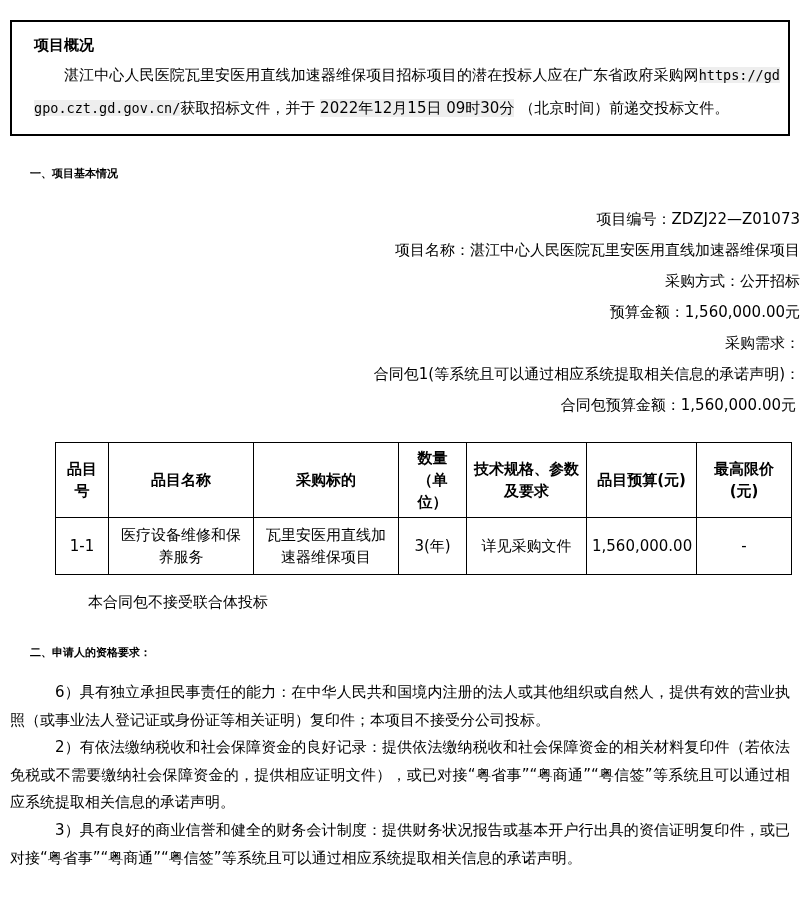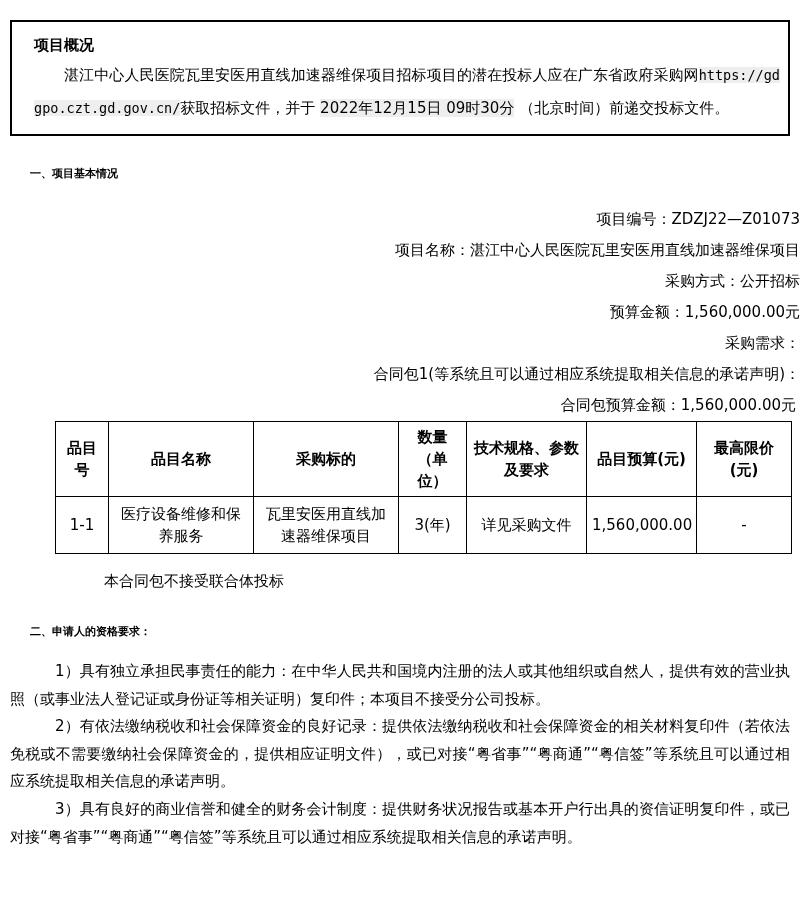--- a/index.html
+++ b/index.html
@@ -57,37 +57,37 @@
     white-space: nowrap;
   }
   .sub-line1 { margin: 0 0 0 85px; line-height: 31px; }
   .sub-line2 { margin: 0 4px 0 91px; line-height: 31px; }
 
   
   table.items {
     border-collapse: collapse;
     table-layout: fixed;
     width: 736px;
-    margin: 0 0 0 55px;
+    margin: 21px 0 0 55px;
   }
   table.items th, table.items td {
     border: 1px solid #000;
     text-align: center;
     vertical-align: middle;
     padding: 4px 5px;
     line-height: 22px;
     overflow: hidden;
   }
   table.items th { font-weight: bold; height: 70px; }
   table.items td { height: 57px; font-weight: normal; }
   td.max-price { text-align: right; padding-right: 10px; }
 
   
   .note { margin: 0 0 0 88px; line-height: 26px; }
-  .notes { margin-top: 14px; padding-left: 16px; }
+  .notes { margin-top: 14px; }
 
   
   .req { margin-top: 17px; }
   .req p {
     margin: 0 10px;
     line-height: 27.6px;
     text-indent: 45px;
     text-align: justify;
   }
 </style>
@@ -147,19 +147,19 @@
     </tbody>
   </table>
 
   <div class="notes">
     <div class="note">本合同包不接受联合体投标</div>
   </div>
 
   <div class="sec-heading">二、申请人的资格要求：</div>
 
   <div class="req">
-    <p>1）具有独立承担民事责任的能力：在中华人民共和国境内注册的法人或其他组织或自然人，提供有效的营业执照（或事业法人登记证或身份证等相关证明）复印件；本项目不接受分公司投标。</p>
+    <p>6）具有独立承担民事责任的能力：在中华人民共和国境内注册的法人或其他组织或自然人，提供有效的营业执照（或事业法人登记证或身份证等相关证明）复印件；本项目不接受分公司投标。</p>
     <p>2）有依法缴纳税收和社会保障资金的良好记录：提供依法缴纳税收和社会保障资金的相关材料复印件（若依法免税或不需要缴纳社会保障资金的，提供相应证明文件），或已对接“粤省事”“粤商通”“粤信签”等系统且可以通过相应系统提取相关信息的承诺声明。</p>
     <p>3）具有良好的商业信誉和健全的财务会计制度：提供财务状况报告或基本开户行出具的资信证明复印件，或已对接“粤省事”“粤商通”“粤信签”等系统且可以通过相应系统提取相关信息的承诺声明。</p>
 
   </div>
 
 </div>
 
 </body></html>

